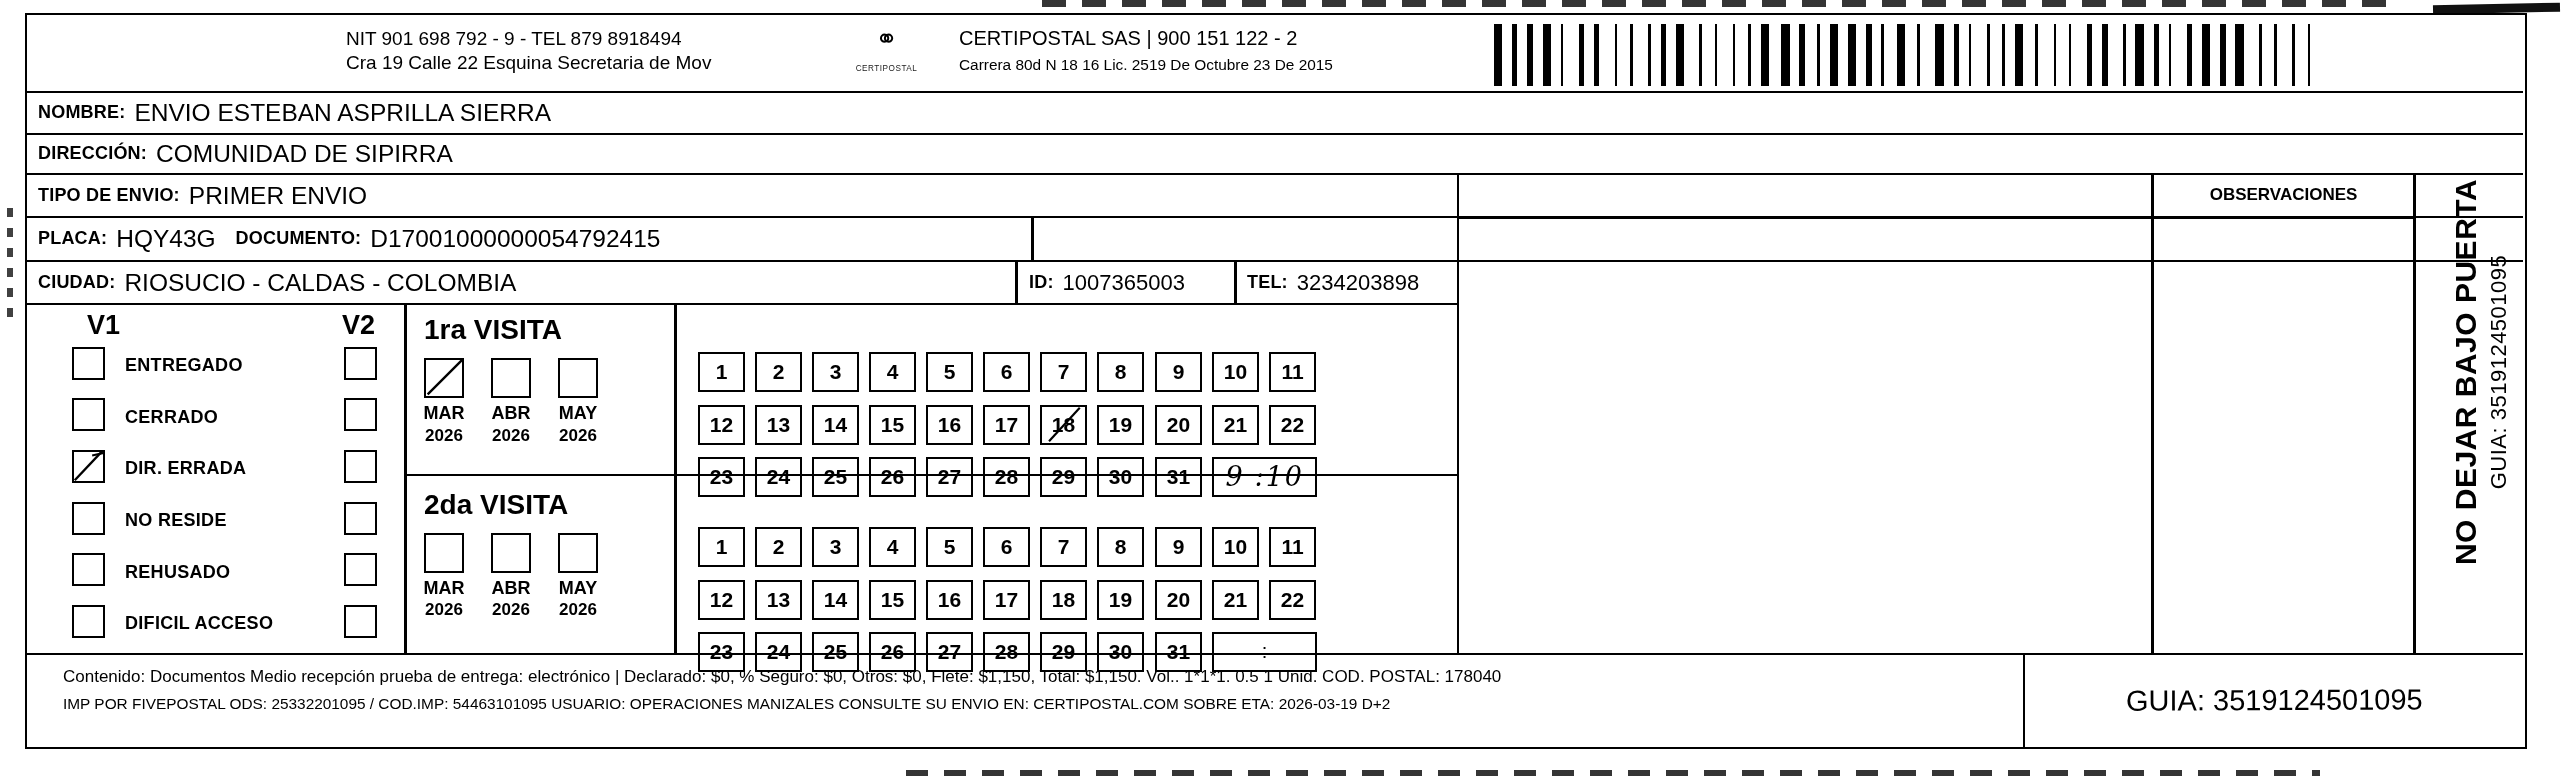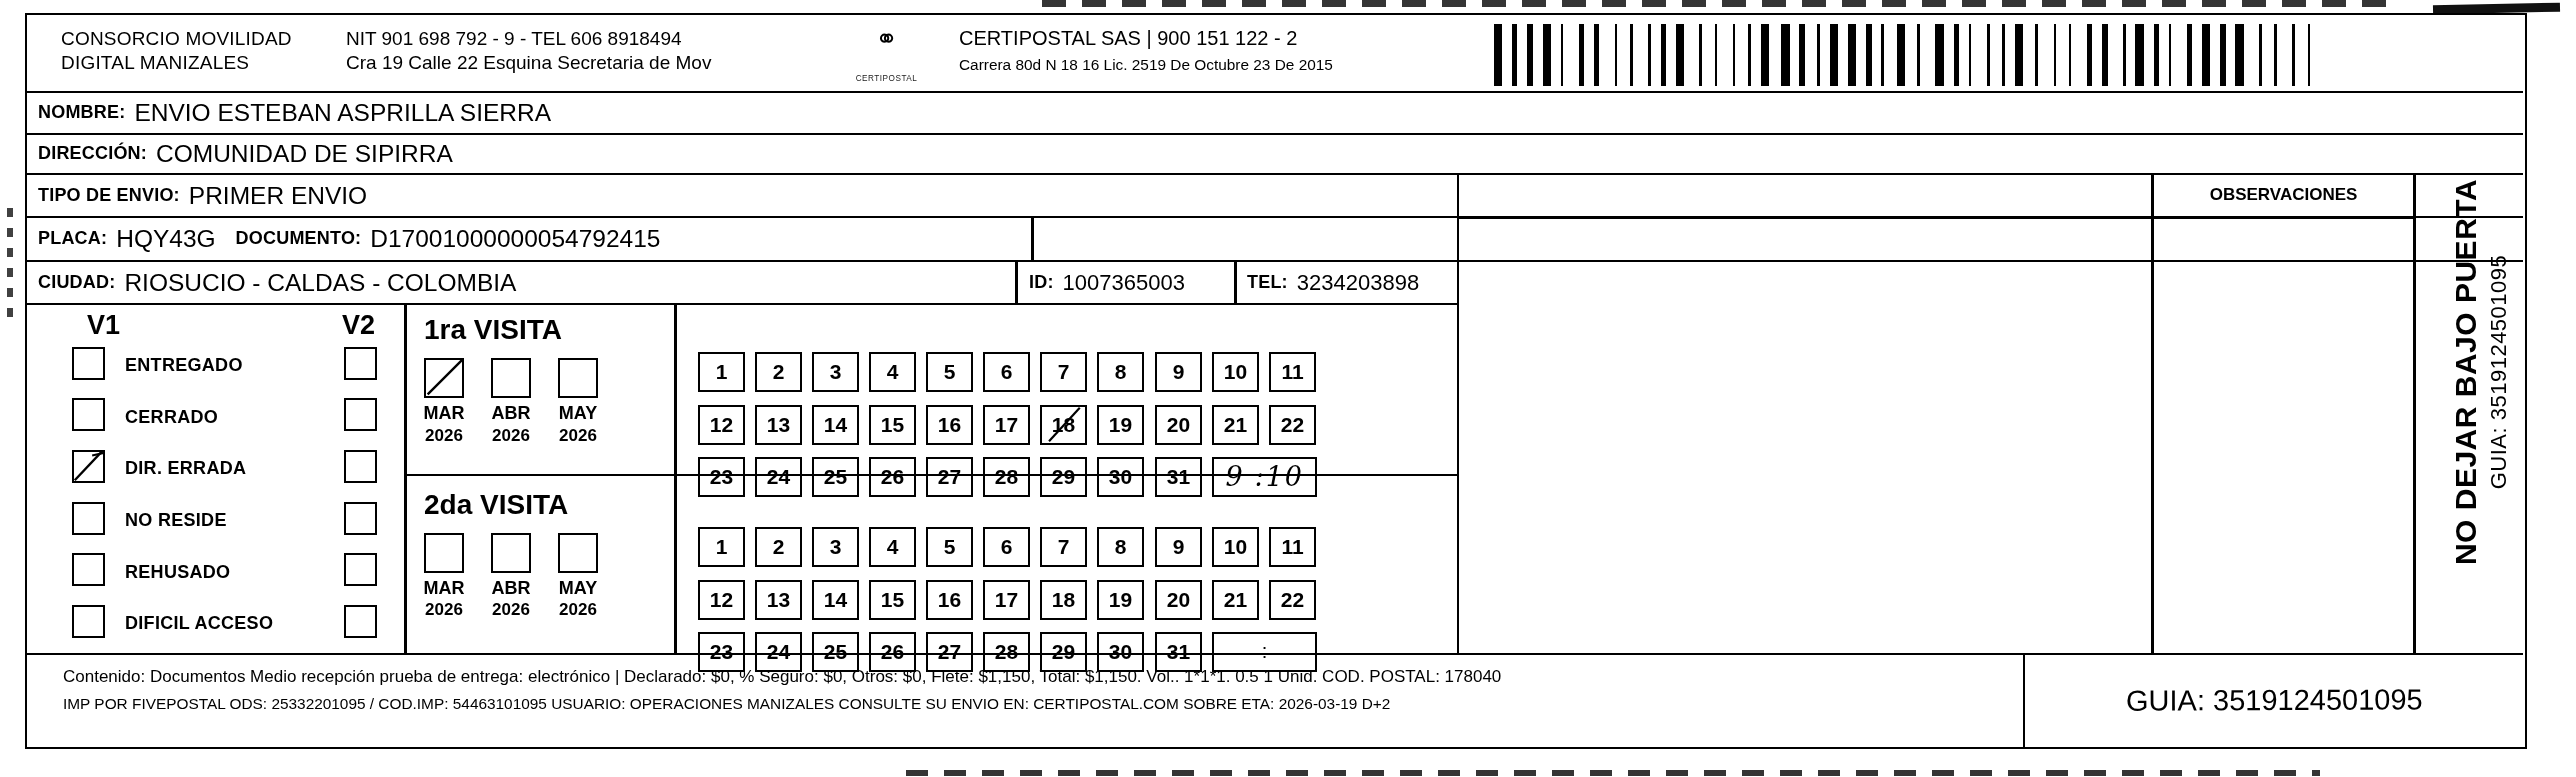--- a/index.html
+++ b/index.html
@@ -88,21 +88,21 @@
   }
   .hdr-logo .glyph {
     font-size: 27px;
     line-height: 27px;
     display: block;
   }
   .hdr-logo .logo-text {
     font-size: 8.2px;
     letter-spacing: 0.5px;
     display: block;
-    margin-top: 21px;
+    margin-top: 11px;
     color: #222;
   }
   .hdr-certi-1 {
     position: absolute;
     left: 932px; top: 12.7px;
     font-size: 20px;
     line-height: 23.6px;
   }
   .hdr-certi-2 {
     position: absolute;
@@ -381,26 +381,22 @@
 <div class="sheet">
 
   <div class="edge-dash-top"></div>
   <div class="edge-dash-bottom"></div>
   <div class="edge-left-ticks"></div>
   <div class="corner-mark"></div>
 
   <div class="label">
 
     <div class="header">
-      <div class="hdr-consorcio">
-        <div>CONSORCIO MOVILIDAD</div>
-        <div>DIGITAL MANIZALES</div>
-      </div>
       <div class="hdr-nit">
-        <div>NIT 901 698 792 - 9 - TEL 606 8918494</div>
+        <div>NIT 901 698 792 - 9 - TEL 879 8918494</div>
         <div>Cra 19 Calle 22 Esquina Secretaria de Mov</div>
       </div>
       <div class="hdr-logo">
         <span class="glyph">⚭</span>
         <span class="logo-text">CERTIPOSTAL</span>
       </div>
       <div class="hdr-certi-1">CERTIPOSTAL SAS | 900 151 122 - 2</div>
       <div class="hdr-certi-2">Carrera 80d N 18 16  Lic. 2519 De Octubre 23 De 2015</div>
       <div class="barcode" id="barcode">
           <i style="width:8.2px;"></i>

